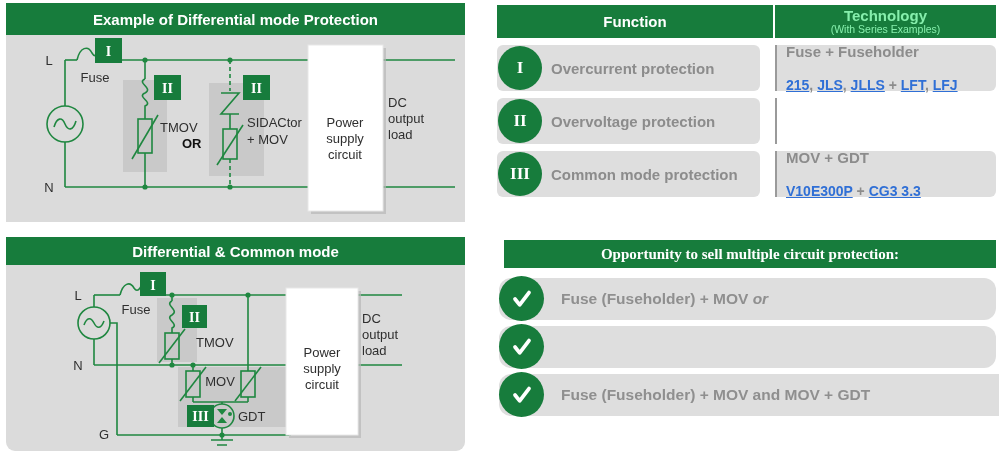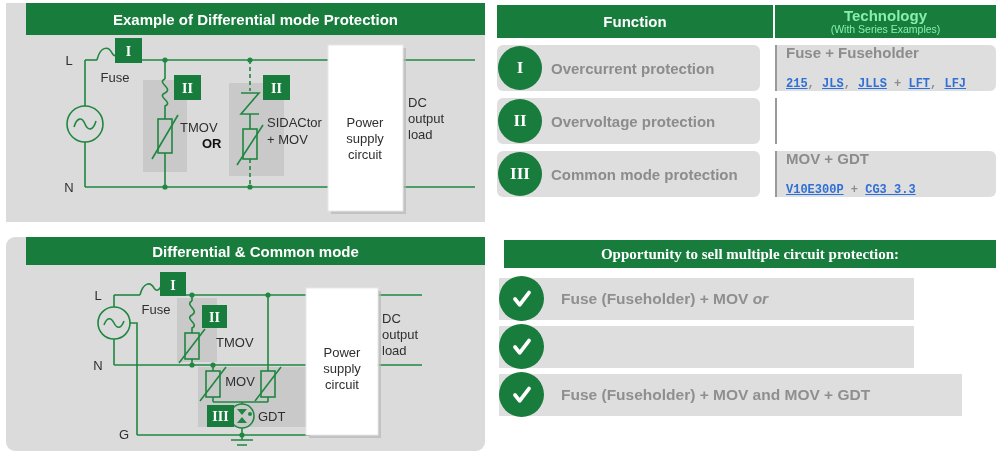--- a/index.html
+++ b/index.html
@@ -1,20 +1,20 @@
 <!DOCTYPE html>
 <html><head>
 <meta charset="utf-8">
 <style>
   html,body{margin:0;padding:0;background:#fff;}
   body{font-family:"Liberation Sans",sans-serif;}
   #stage{position:relative;width:999px;height:451px;background:#fff;overflow:hidden;}
 
   
-  .cpanel{position:absolute;background:#DBDBDB;padding-left:20px;}
+  .cpanel{position:absolute;background:#DBDBDB;}
   .cpanel .ptitle{background:#177C3C;color:#fff;font-weight:bold;font-size:15px;
     text-align:center;display:flex;align-items:center;justify-content:center;}
   #panel-diff{left:6px;top:3px;width:459px;height:219px;}
   #panel-diff .ptitle{height:32px;}
   #panel-common{left:6px;top:237px;width:459px;height:214px;border-radius:9px;}
   #panel-common .ptitle{height:28px;}
   svg text{font-family:"Liberation Sans",sans-serif;}
   .clab{font-size:13px;fill:#2F2F2F;}
   .clab-b{font-size:13px;fill:#111;font-weight:bold;}
   .badge-txt{font-family:"Liberation Serif",serif;font-weight:bold;fill:#fff;font-size:14px;}
@@ -32,28 +32,28 @@
   .fcell{width:263px;background:#DEDEDE;border-radius:6px;display:flex;align-items:center;}
   .numcircle{width:44px;height:44px;border-radius:50%;background:#177C3C;color:#fff;
     font-family:"Liberation Serif",serif;font-weight:bold;font-size:17px;
     display:flex;align-items:center;justify-content:center;margin-left:1px;flex-shrink:0;}
   .flabel{margin-left:9px;font-weight:bold;font-size:15px;color:#8C8C8C;white-space:nowrap;}
   .vdiv{width:2px;background:#9A9A9A;margin-left:15px;}
   .tcell{flex:1;background:#DEDEDE;border-radius:0 6px 6px 0;padding-left:9px;
     display:flex;flex-direction:column;justify-content:center;line-height:1.15;}
   .tech-line1{font-weight:bold;font-size:15px;color:#8C8C8C;white-space:nowrap;}
   .tech-line1 sup{font-size:9px;}
-  .tech-links{font-size:12px;white-space:pre;margin-top:16px;font-family:Liberation Mono, monospace;}
+  .tech-links{font-size:14px;white-space:pre;margin-top:16px;}
   .tech-links a{color:#2F6FD6;font-weight:bold;text-decoration:underline;}
   .tech-links .psep{color:#8C8C8C;font-weight:bold;}
 
   
   #opp-title{position:absolute;left:504px;top:240px;width:492px;height:28px;background:#177C3C;
     color:#fff;font-weight:bold;font-size:15px;display:flex;align-items:center;justify-content:center;font-family:Liberation Serif, serif;}
-  .pill{position:absolute;left:499px;width:415px;height:42px;background:#DEDEDE;border-radius:0;}
+  .pill{position:absolute;left:499px;width:497px;height:42px;background:#DEDEDE;border-radius:12px;}
   .pill .ptext{position:absolute;left:62px;top:0;height:42px;display:flex;align-items:center;
     font-weight:bold;font-size:15.5px;color:#8F8F8F;white-space:pre;}
   .pill .ptext i{font-style:italic;}
   .checkcircle{position:absolute;left:0px;top:-2px;width:45px;height:45px;border-radius:50%;
     background:#177C3C;display:flex;align-items:center;justify-content:center;}
 </style>
 </head>
 <body>
 
 <div id="stage">

